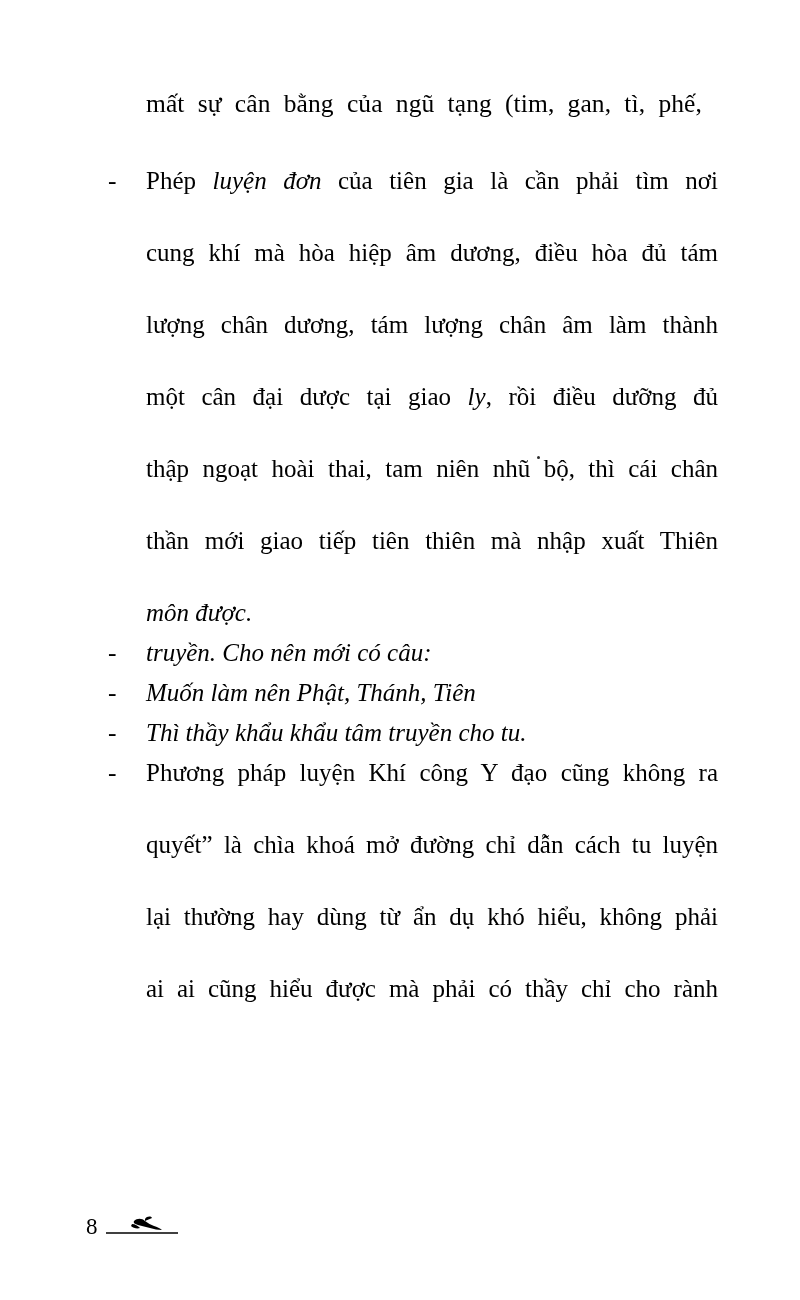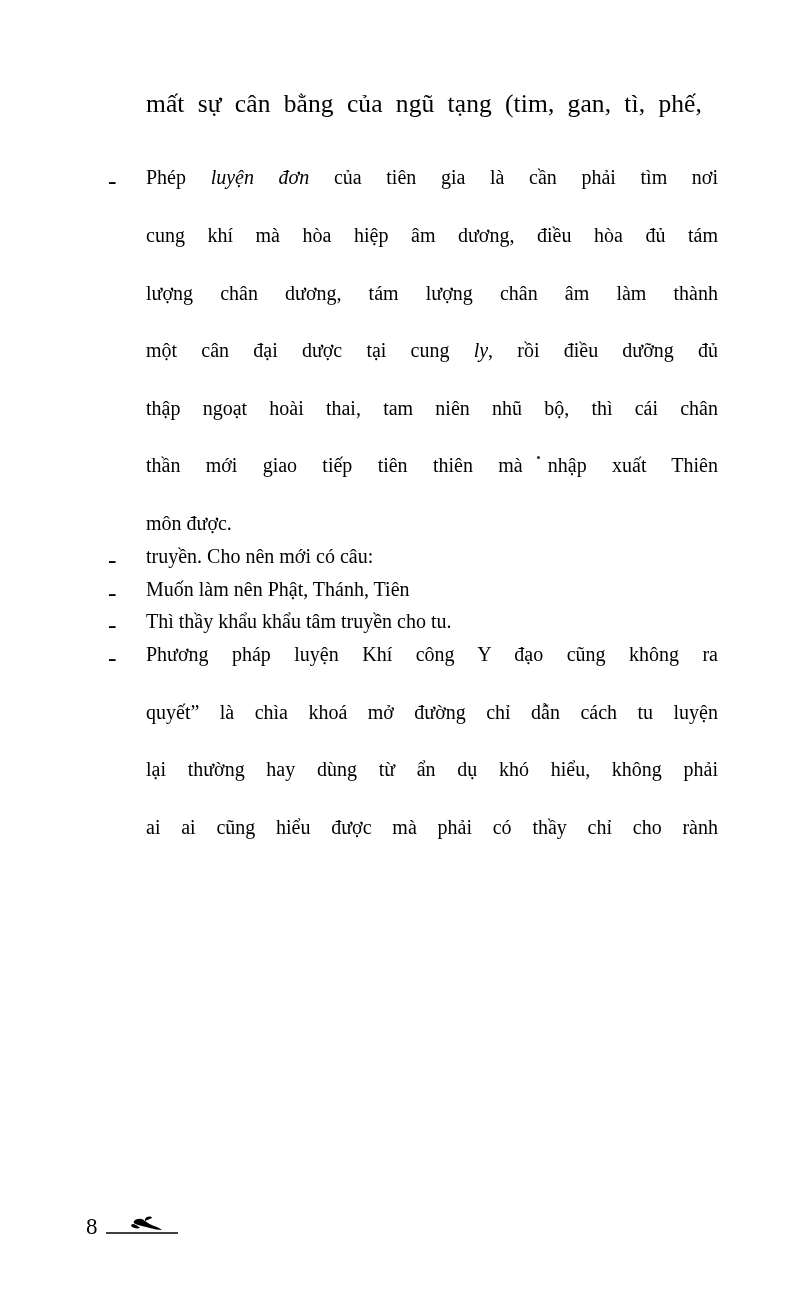--- a/index.html
+++ b/index.html
@@ -44,26 +44,27 @@
   }
   .bullet-item .dash {
     position: absolute;
     left: 22px;
     top: 0;
     font-size: 25.5px;
     line-height: 1.44;
   }
   .bullet-item .btext {
     display: block;
-    font-size: 20px;
+    font-size: 25px;
     line-height: 1.44;
     text-align: justify;
   }
   .last-line {
     text-align: left;
+    font-style: italic;
   }
   i, .ital {
     font-style: italic;
   }
   .stray-dot {
     position: absolute;
     left: 537px;
     top: 456px;
     width: 3px;
     height: 3px;
@@ -111,21 +112,21 @@
     <div class="para cont">
       <span class="justify-spread">mất sự cân bằng của ngũ tạng (tim, gan, tì, phế,</span>
     </div>
 
     <div class="bullet-item">
       <span class="dash">-</span>
       <span class="btext">
         <span class="justify-spread"><span>Phép </span><i>luyện đơn</i><span> của tiên gia là cần phải tìm nơi</span></span>
         <span class="justify-spread">cung khí mà hòa hiệp âm dương, điều hòa đủ tám</span>
         <span class="justify-spread">lượng chân dương, tám lượng chân âm làm thành</span>
-        <span class="justify-spread"><span>một cân đại dược tại cung </span><i>ly</i><span>, rồi điều dưỡng đủ</span></span>
+        <span class="justify-spread"><span>một cân đại dược tại giao </span><i>ly</i><span>, rồi điều dưỡng đủ</span></span>
         <span class="justify-spread">thập ngoạt hoài thai, tam niên nhũ bộ, thì cái chân</span>
         <span class="justify-spread">thần mới giao tiếp tiên thiên mà nhập xuất Thiên</span>
         <span class="last-line">môn được.</span>
       </span>
     </div>
 
     <div class="bullet-item">
       <span class="dash">-</span>
       <span class="btext">
         <span class="last-line">truyền. Cho nên mới có câu:</span>

